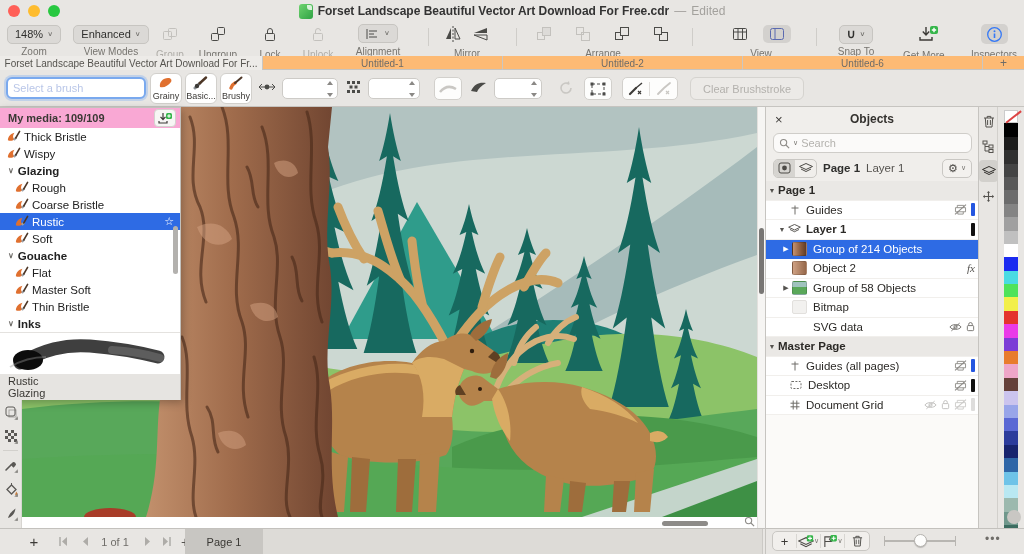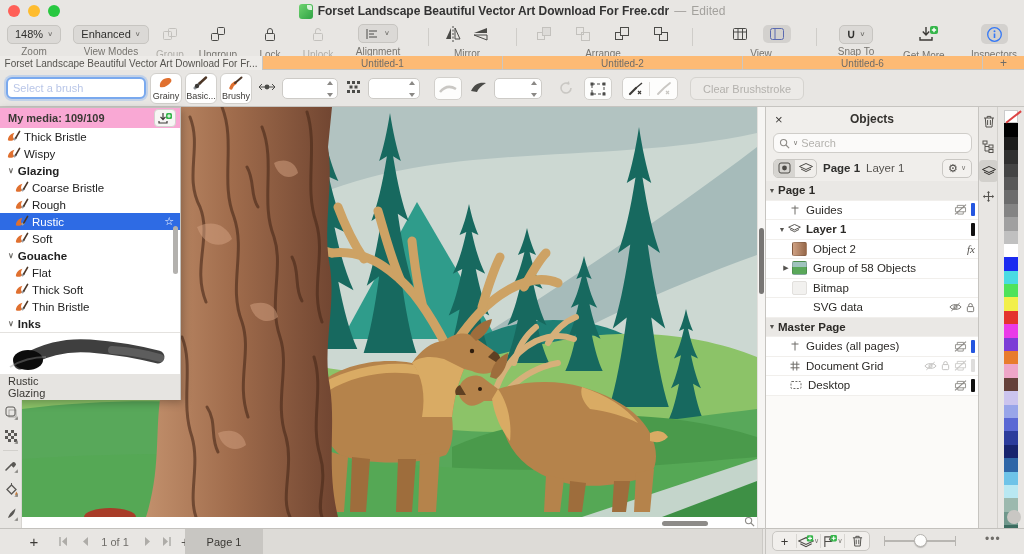--- a/index.html
+++ b/index.html
@@ -604,27 +604,27 @@
           <span>Wispy</span>
         </div>
       <div class="b-row grp">
           <span class="gch">∨</span>
           <span>Glazing</span>
         </div>
       <div class="b-row" style="padding-left:32px">
           <svg class="bic" style="left:14px" width="15" height="15" viewBox="0 0 16 16">
             <use href="#sym-brush"></use>
           </svg>
-          <span>Coarse Bristle</span>
+          <span>Rough</span>
         </div>
       <div class="b-row" style="padding-left:32px">
           <svg class="bic" style="left:14px" width="15" height="15" viewBox="0 0 16 16">
             <use href="#sym-brush"></use>
           </svg>
-          <span>Rough</span>
+          <span>Coarse Bristle</span>
         </div>
       <div class="b-row sel" style="padding-left:32px">
           <svg class="bic" style="left:14px" width="15" height="15" viewBox="0 0 16 16">
             <use href="#sym-brush"></use>
           </svg>
           <span>Rustic</span>
           <span class="star">☆</span>
         </div>
       <div class="b-row" style="padding-left:32px">
           <svg class="bic" style="left:14px" width="15" height="15" viewBox="0 0 16 16">
@@ -639,21 +639,21 @@
       <div class="b-row" style="padding-left:32px">
           <svg class="bic" style="left:14px" width="15" height="15" viewBox="0 0 16 16">
             <use href="#sym-brush"></use>
           </svg>
           <span>Flat</span>
         </div>
       <div class="b-row" style="padding-left:32px">
           <svg class="bic" style="left:14px" width="15" height="15" viewBox="0 0 16 16">
             <use href="#sym-brush"></use>
           </svg>
-          <span>Thick Soft</span>
+          <span>Master Soft</span>
         </div>
       <div class="b-row" style="padding-left:32px">
           <svg class="bic" style="left:14px" width="15" height="15" viewBox="0 0 16 16">
             <use href="#sym-brush"></use>
           </svg>
           <span>Thin Bristle</span>
         </div>
       <div class="b-row grp">
           <span class="gch">∨</span>
           <span>Inks</span>
@@ -768,20 +768,25 @@
       <div class="orow ind1 bold">
         <span class="exp">▼</span>
           <svg width="13" height="10" viewBox="0 0 14 11" color="#4c4a46" style="margin-right:5px">
             <use href="#sym-layers"></use>
           </svg>
           <span class="rlbl">Layer 1</span>
         <span class="rr">
             <i class="bar" style="background: rgb(17, 17, 17);"></i>
           </span>
       </div>
+      <div class="orow ind2 sel">
+        <span class="exp" style="color:#fff">▶</span>
+          <span class="thumb th-bark"></span>
+          <span class="rlbl">Group of 214 Objects</span>
+      </div>
       <div class="orow ind2">
         <span style="width:12px"></span>
           <span class="thumb th-bark2"></span>
           <span class="rlbl">Object 2</span>
         <span class="rr">
             <span class="fxi">fx</span>
           </span>
       </div>
       <div class="orow ind2">
         <span class="exp">▶</span>
@@ -818,48 +823,48 @@
           <span class="rlbl">Guides (all pages)</span>
         <span class="rr">
             <svg width="13" height="11" viewBox="0 0 14 12" color="#8e8c88">
               <use href="#sym-printoff"></use>
             </svg>
             <i class="bar" style="background: rgb(36, 86, 224);"></i>
           </span>
       </div>
       <div class="orow ind1">
         <span style="width:14px"></span>
+          <svg width="12" height="10" viewBox="0 0 12 10" color="#6f6d69" style="margin-right:6px">
+            <use href="#sym-desktop"></use>
+          </svg>
+          <span class="rlbl">Desktop</span>
+        <span class="rr">
+            <svg width="13" height="11" viewBox="0 0 14 12" color="#8e8c88">
+              <use href="#sym-printoff"></use>
+            </svg>
+            <i class="bar" style="background: rgb(17, 17, 17);"></i>
+          </span>
+      </div>
+      <div class="orow ind1">
+        <span style="width:14px"></span>
           <svg width="10" height="10" viewBox="0 0 10 10" color="#6f6d69" style="margin-right:6px">
             <use href="#sym-grid"></use>
           </svg>
           <span class="rlbl">Document Grid</span>
         <span class="rr dimmed">
             <svg width="13" height="10" viewBox="0 0 14 10" color="#6f6d69">
               <use href="#sym-eyeoff"></use>
             </svg>
             <svg width="9" height="11" viewBox="0 0 10 12" color="#6f6d69">
               <use href="#sym-lock"></use>
             </svg>
             <svg width="13" height="11" viewBox="0 0 14 12" color="#8e8c88">
               <use href="#sym-printoff"></use>
             </svg>
             <i class="bar" style="background: rgb(183, 181, 178);"></i>
-          </span>
-      </div>
-      <div class="orow ind1">
-        <span style="width:14px"></span>
-          <svg width="12" height="10" viewBox="0 0 12 10" color="#6f6d69" style="margin-right:6px">
-            <use href="#sym-desktop"></use>
-          </svg>
-          <span class="rlbl">Desktop</span>
-        <span class="rr">
-            <svg width="13" height="11" viewBox="0 0 14 12" color="#8e8c88">
-              <use href="#sym-printoff"></use>
-            </svg>
-            <i class="bar" style="background: rgb(17, 17, 17);"></i>
           </span>
       </div>
     </div>
   </div>
 
   <div id="icostrip">
     <div class="strip-ic">
         <svg width="12" height="13" viewBox="0 0 12 13" color="#55534f">
           <use href="#sym-trash"></use>
         </svg>

